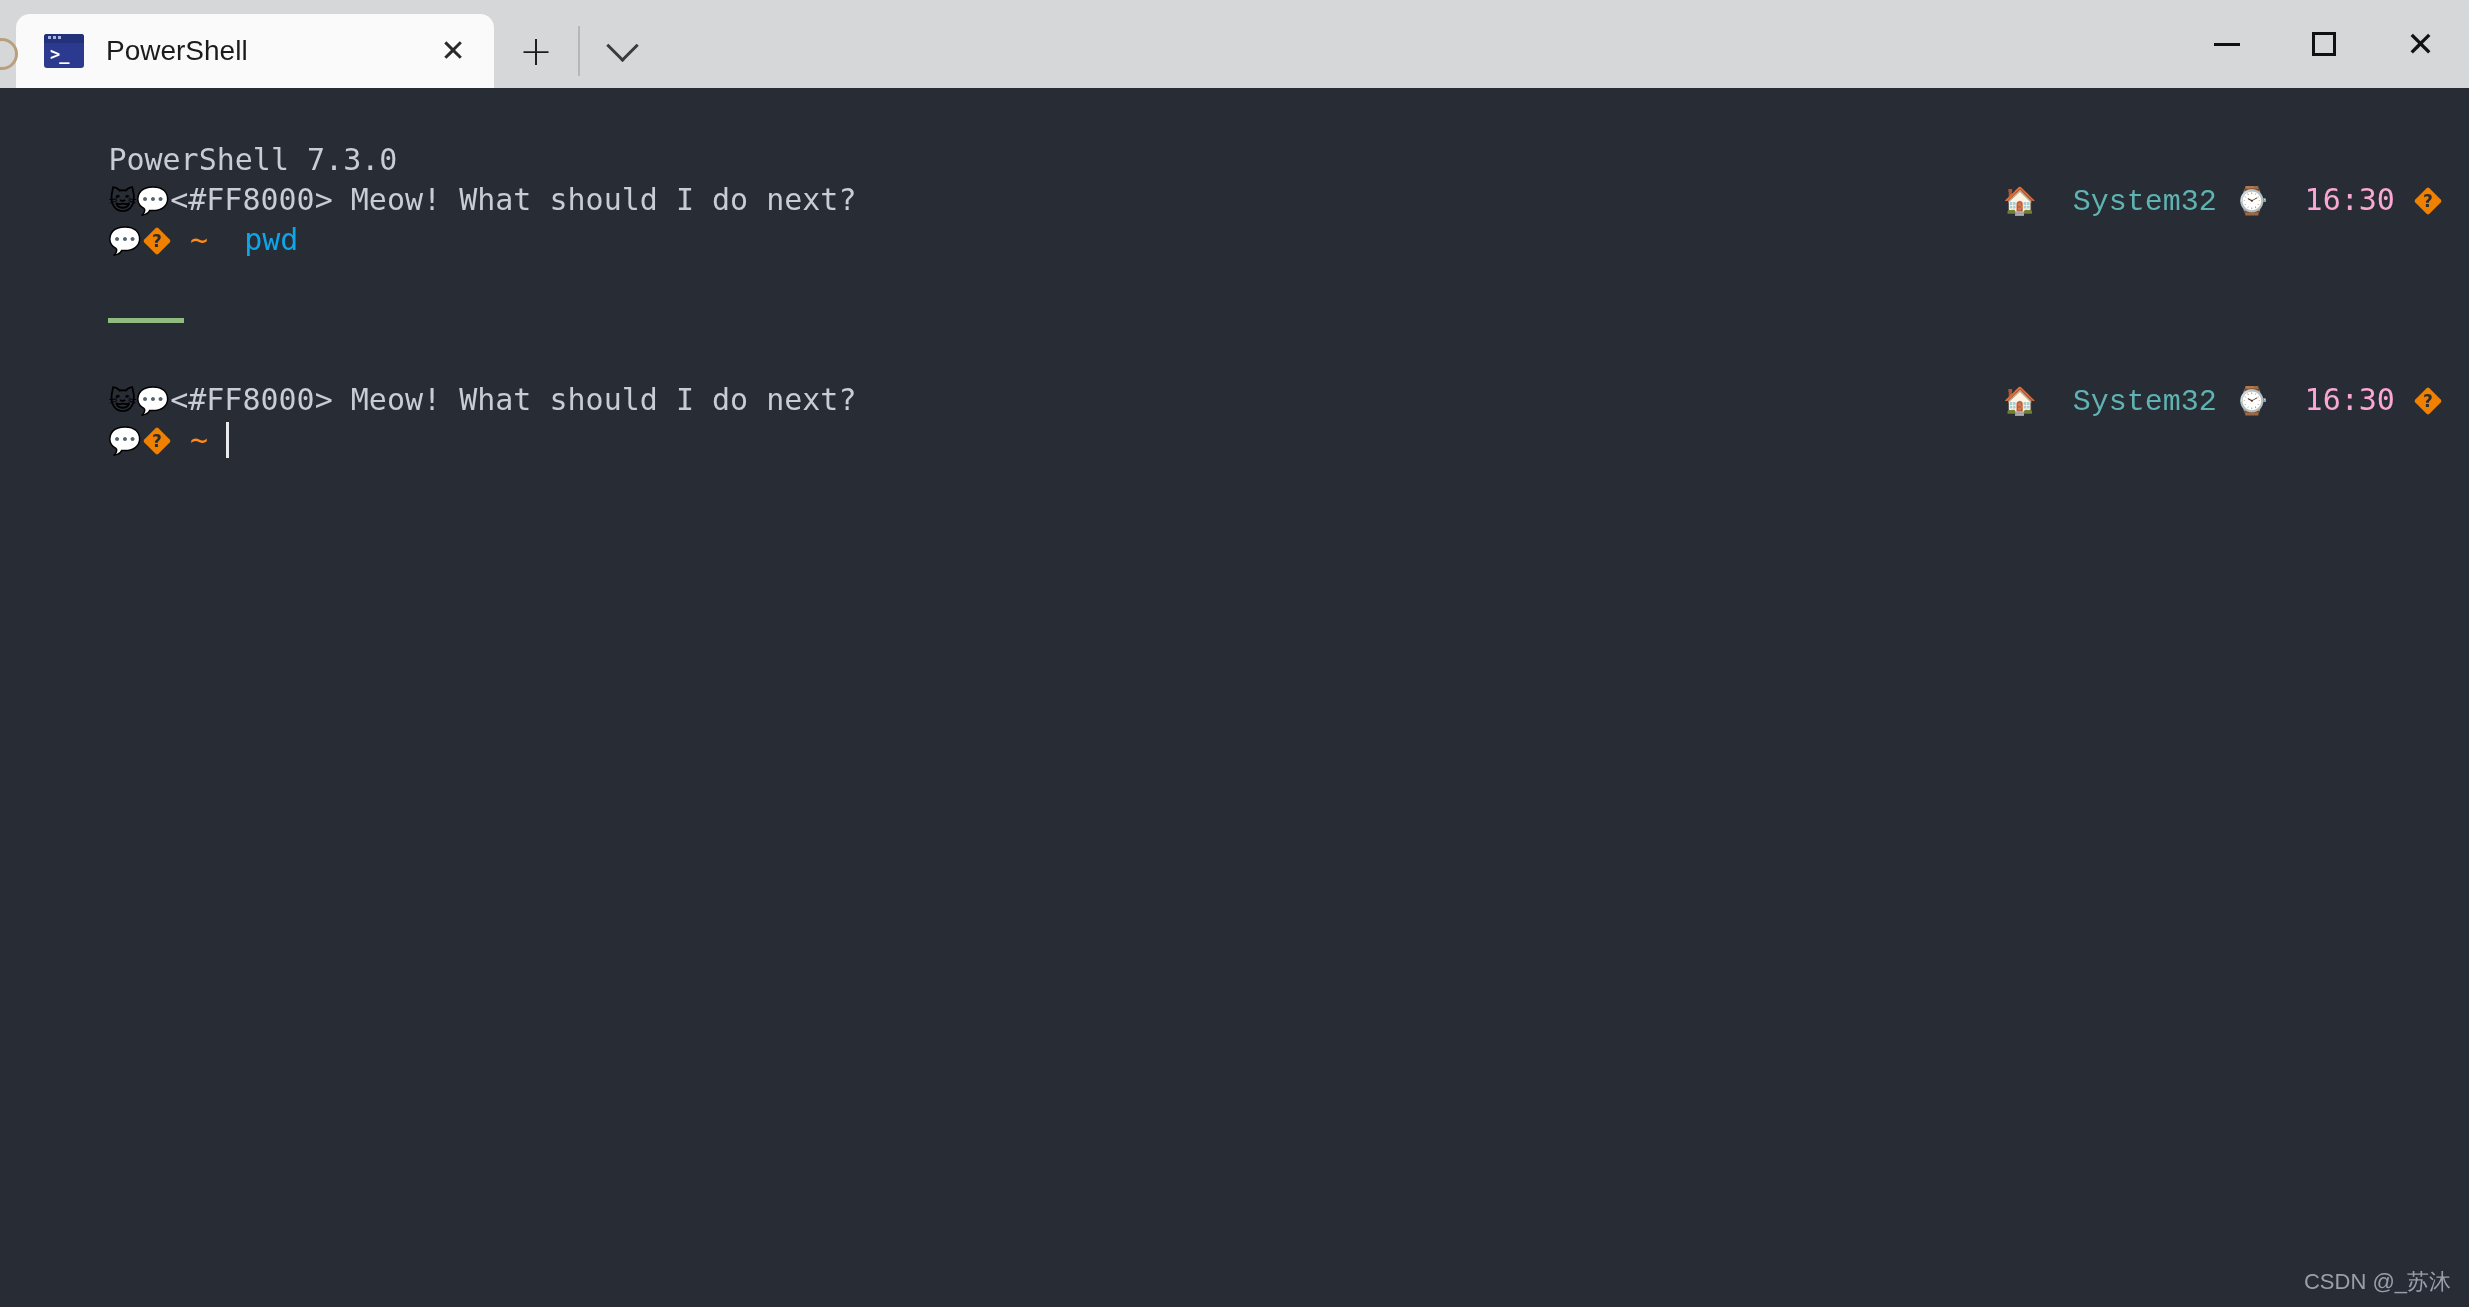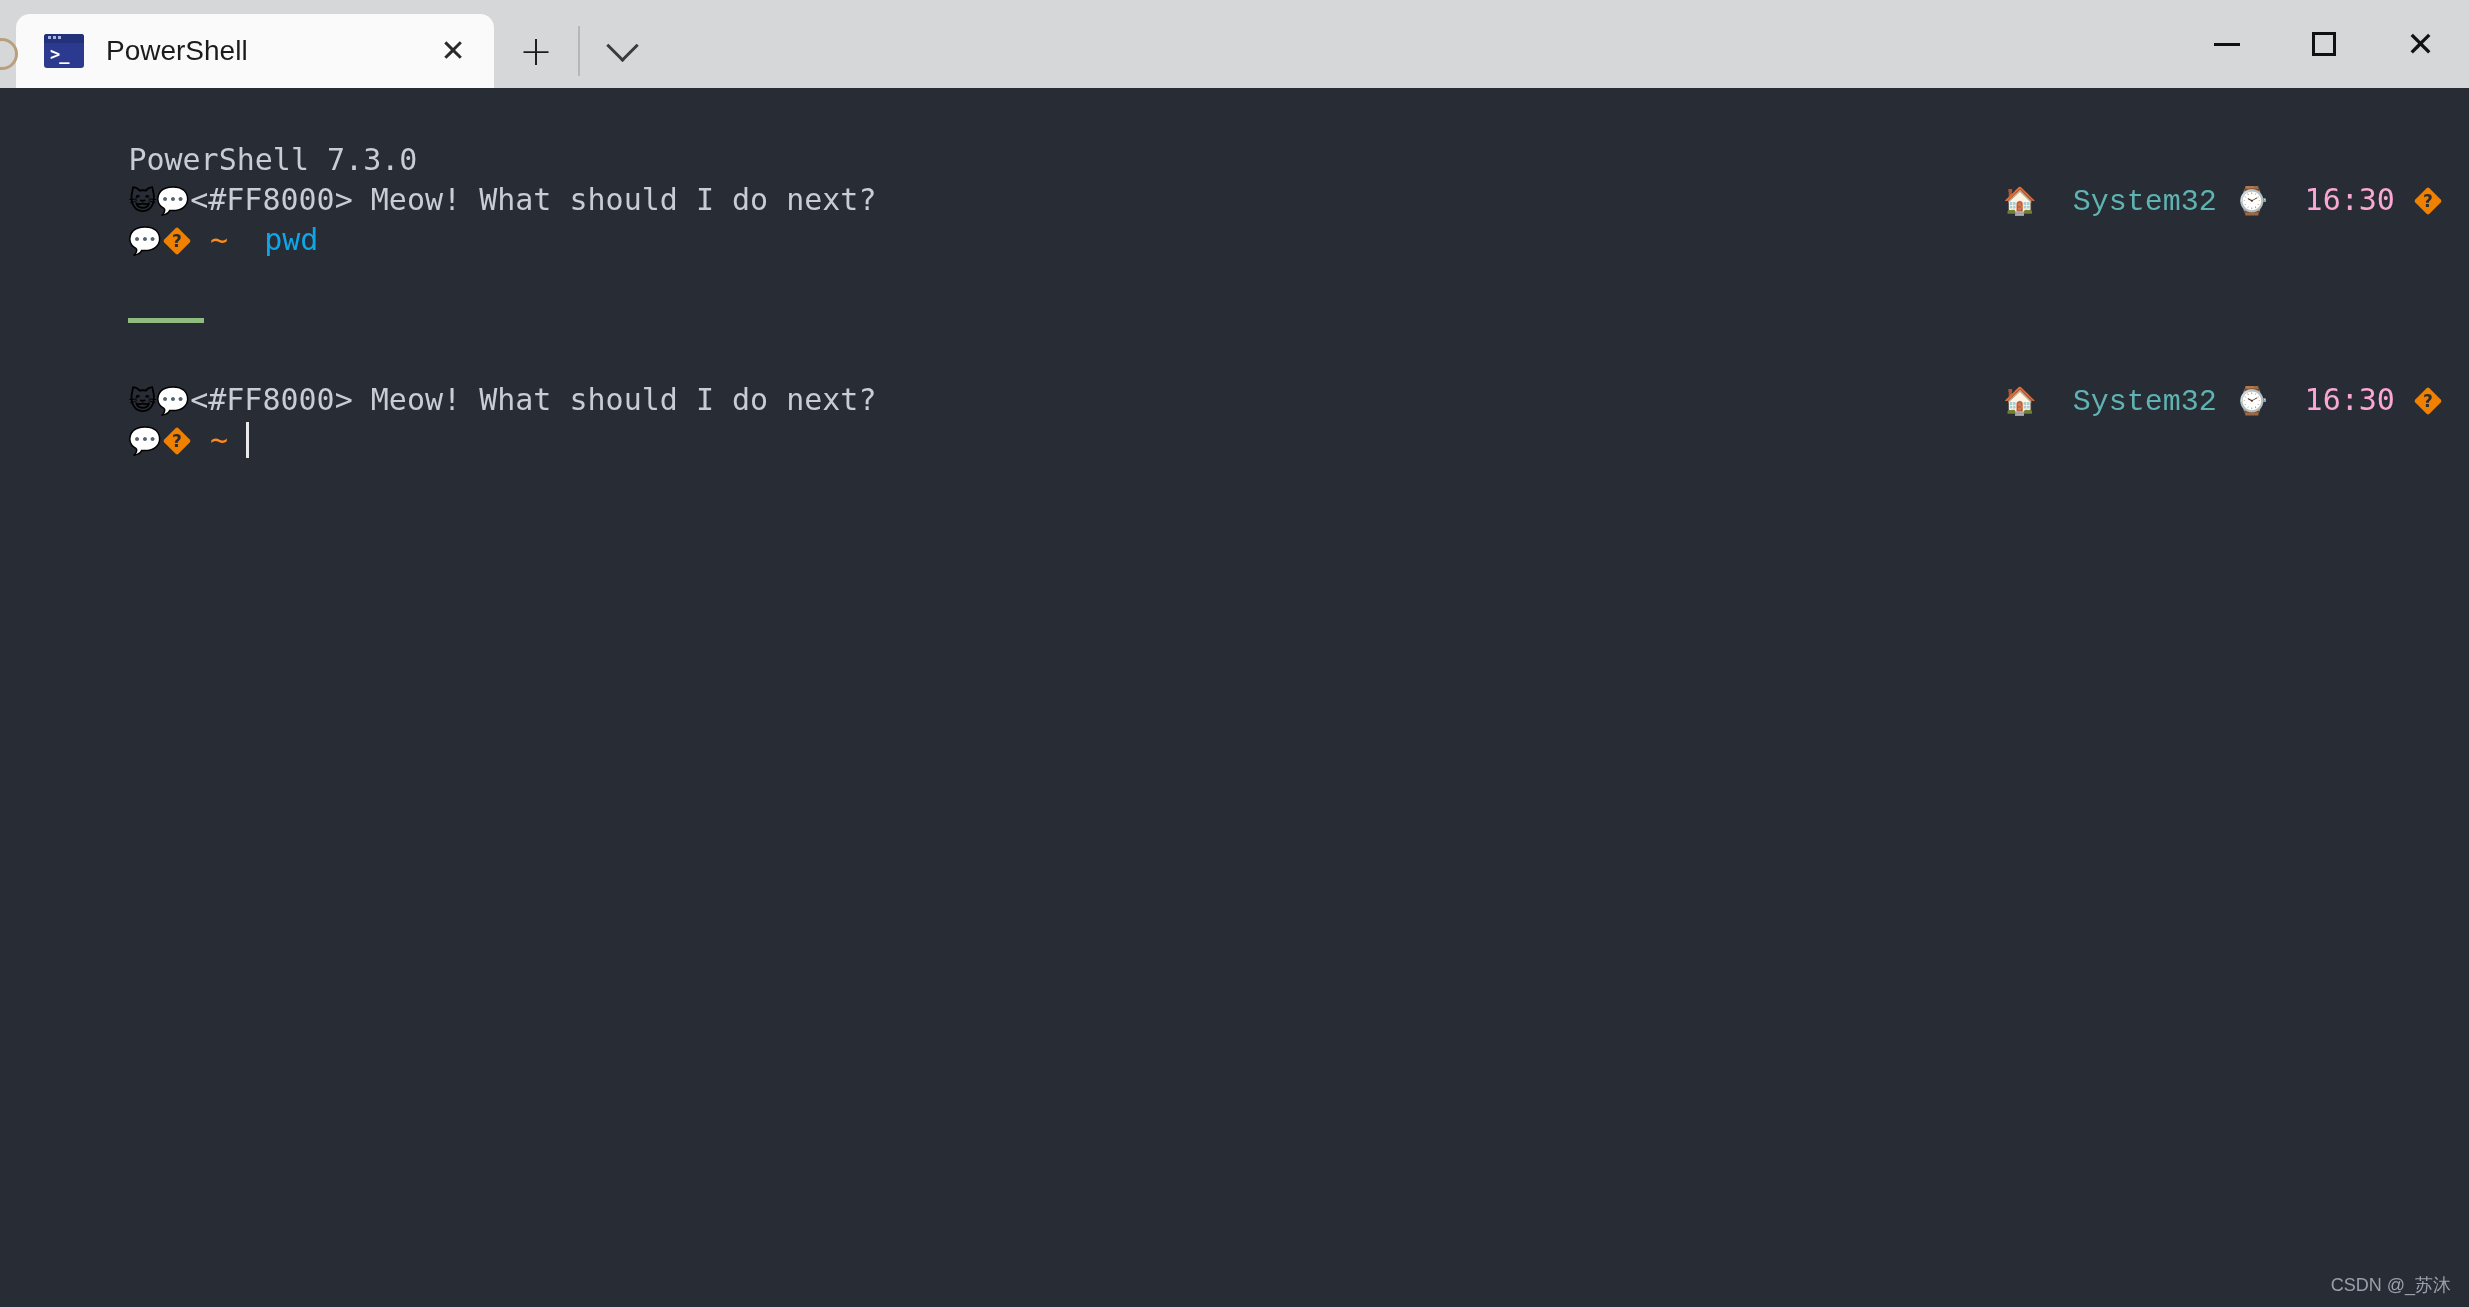--- a/index.html
+++ b/index.html
@@ -207,21 +207,20 @@
     line-height: 40px;
     overflow: hidden;
     padding: 12px 0 0 0;
     box-sizing: border-box;
   }
 
   .row {
     position: relative;
     height: 40px;
     white-space: pre;
-    padding-left: 20px;
     box-sizing: border-box;
   }
   .row.blank { }
 
   .right-status {
     position: absolute;
     right: 26px;
     top: 0;
     white-space: pre;
   }
@@ -282,21 +281,21 @@
     height: 36px;
     background: #e8eaee;
     vertical-align: -8px;
   }
 
   .watermark {
     position: absolute;
     right: 18px;
     bottom: 10px;
     font-family: "Liberation Sans", sans-serif;
-    font-size: 18px;
+    font-size: 22px;
     color: #9aa0ab;
     white-space: nowrap;
   }
 </style>
 </head>
 <body>
 
 <div id="app">
 
   <div class="titlebar">

